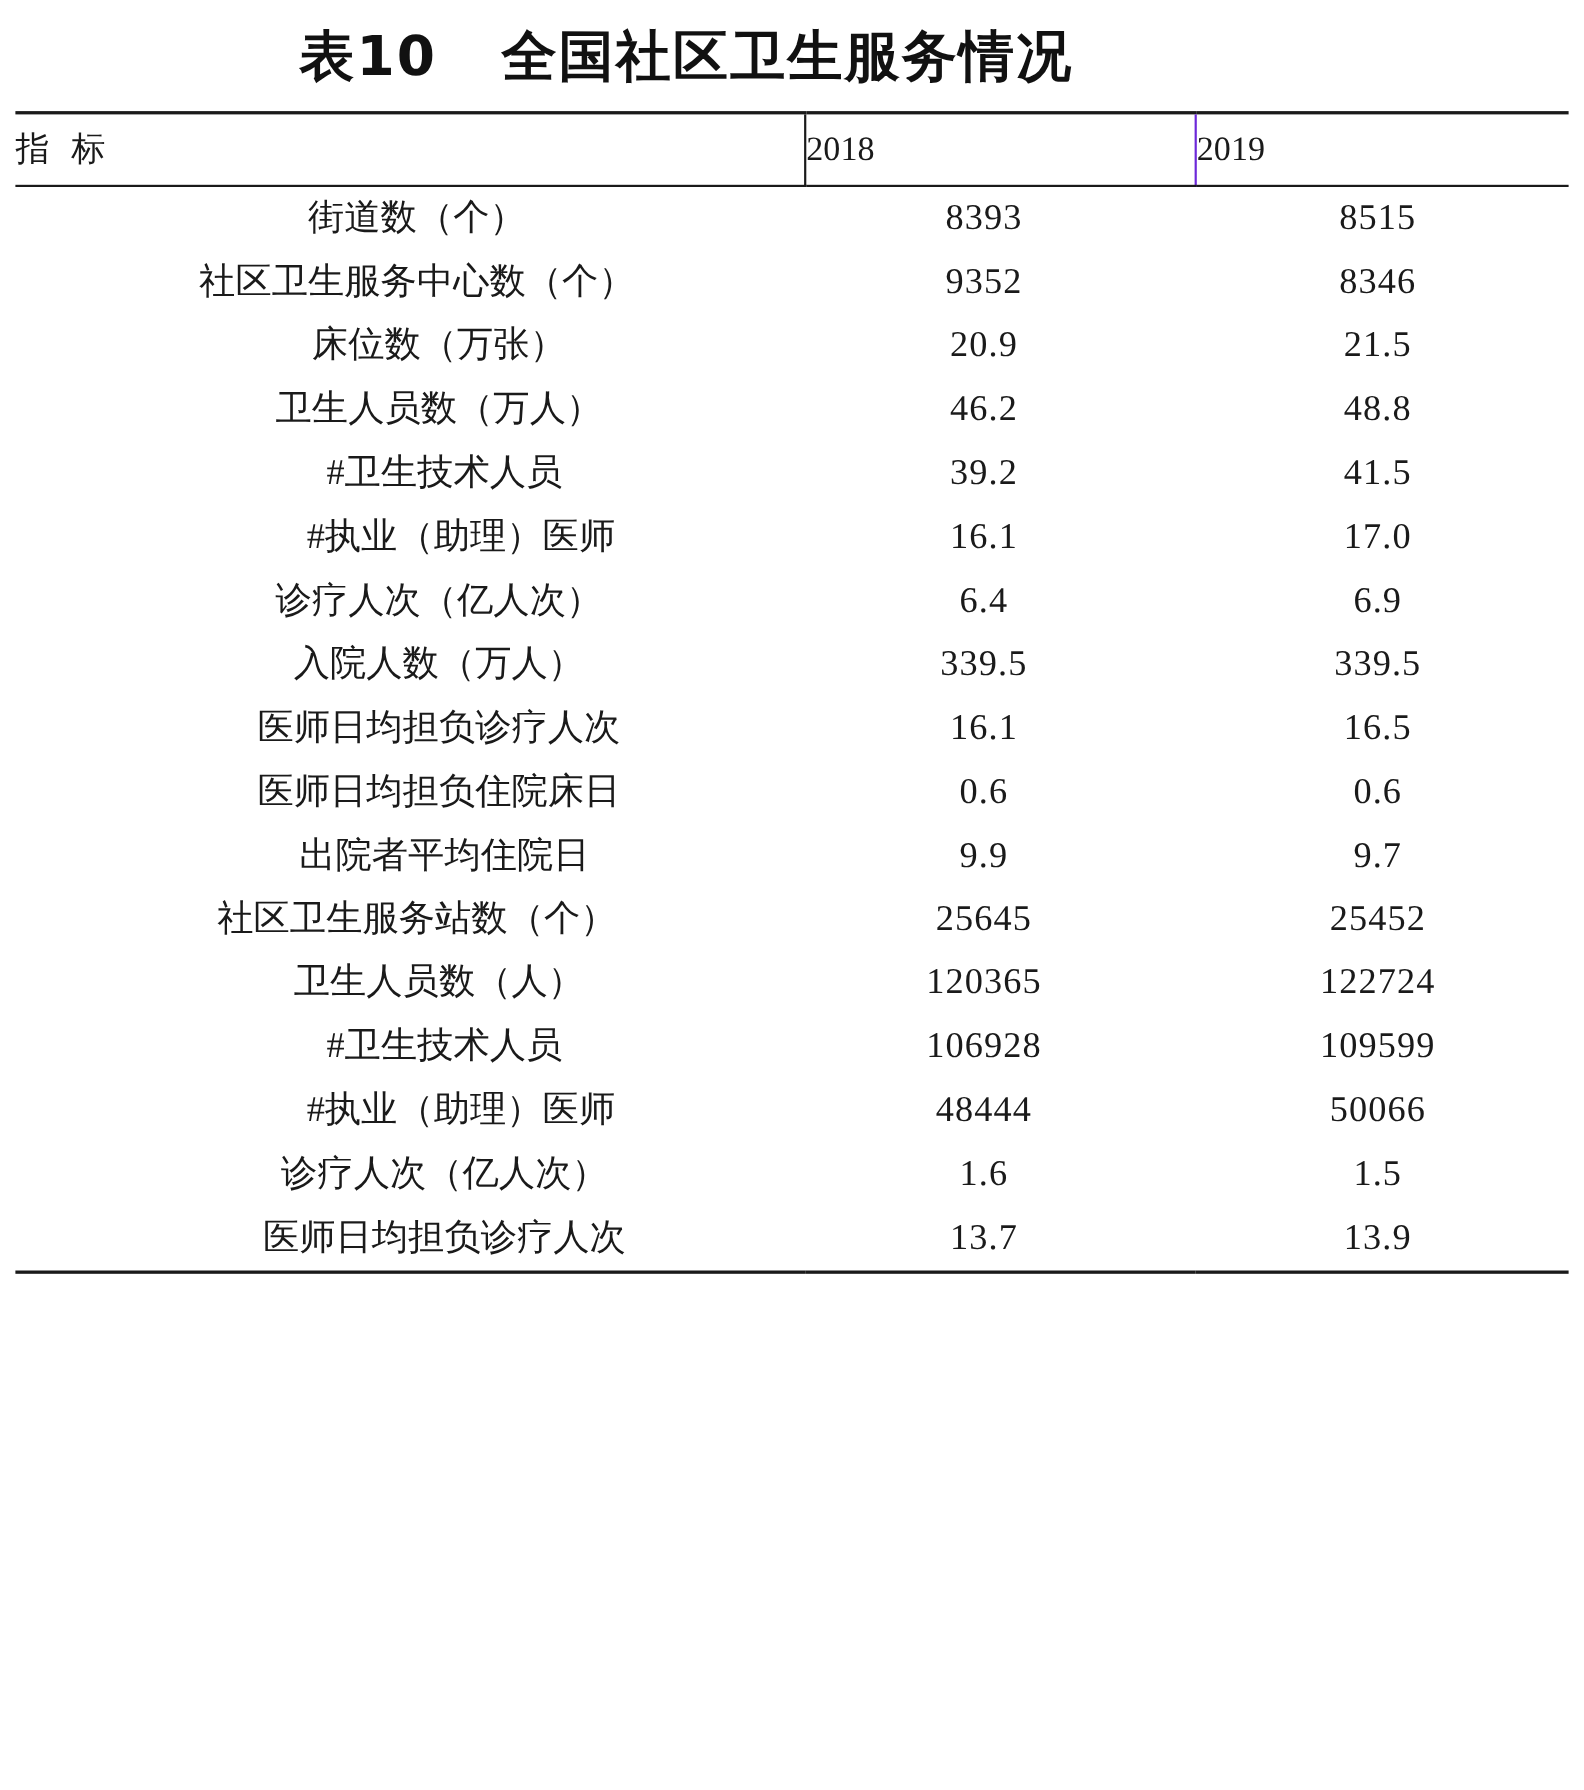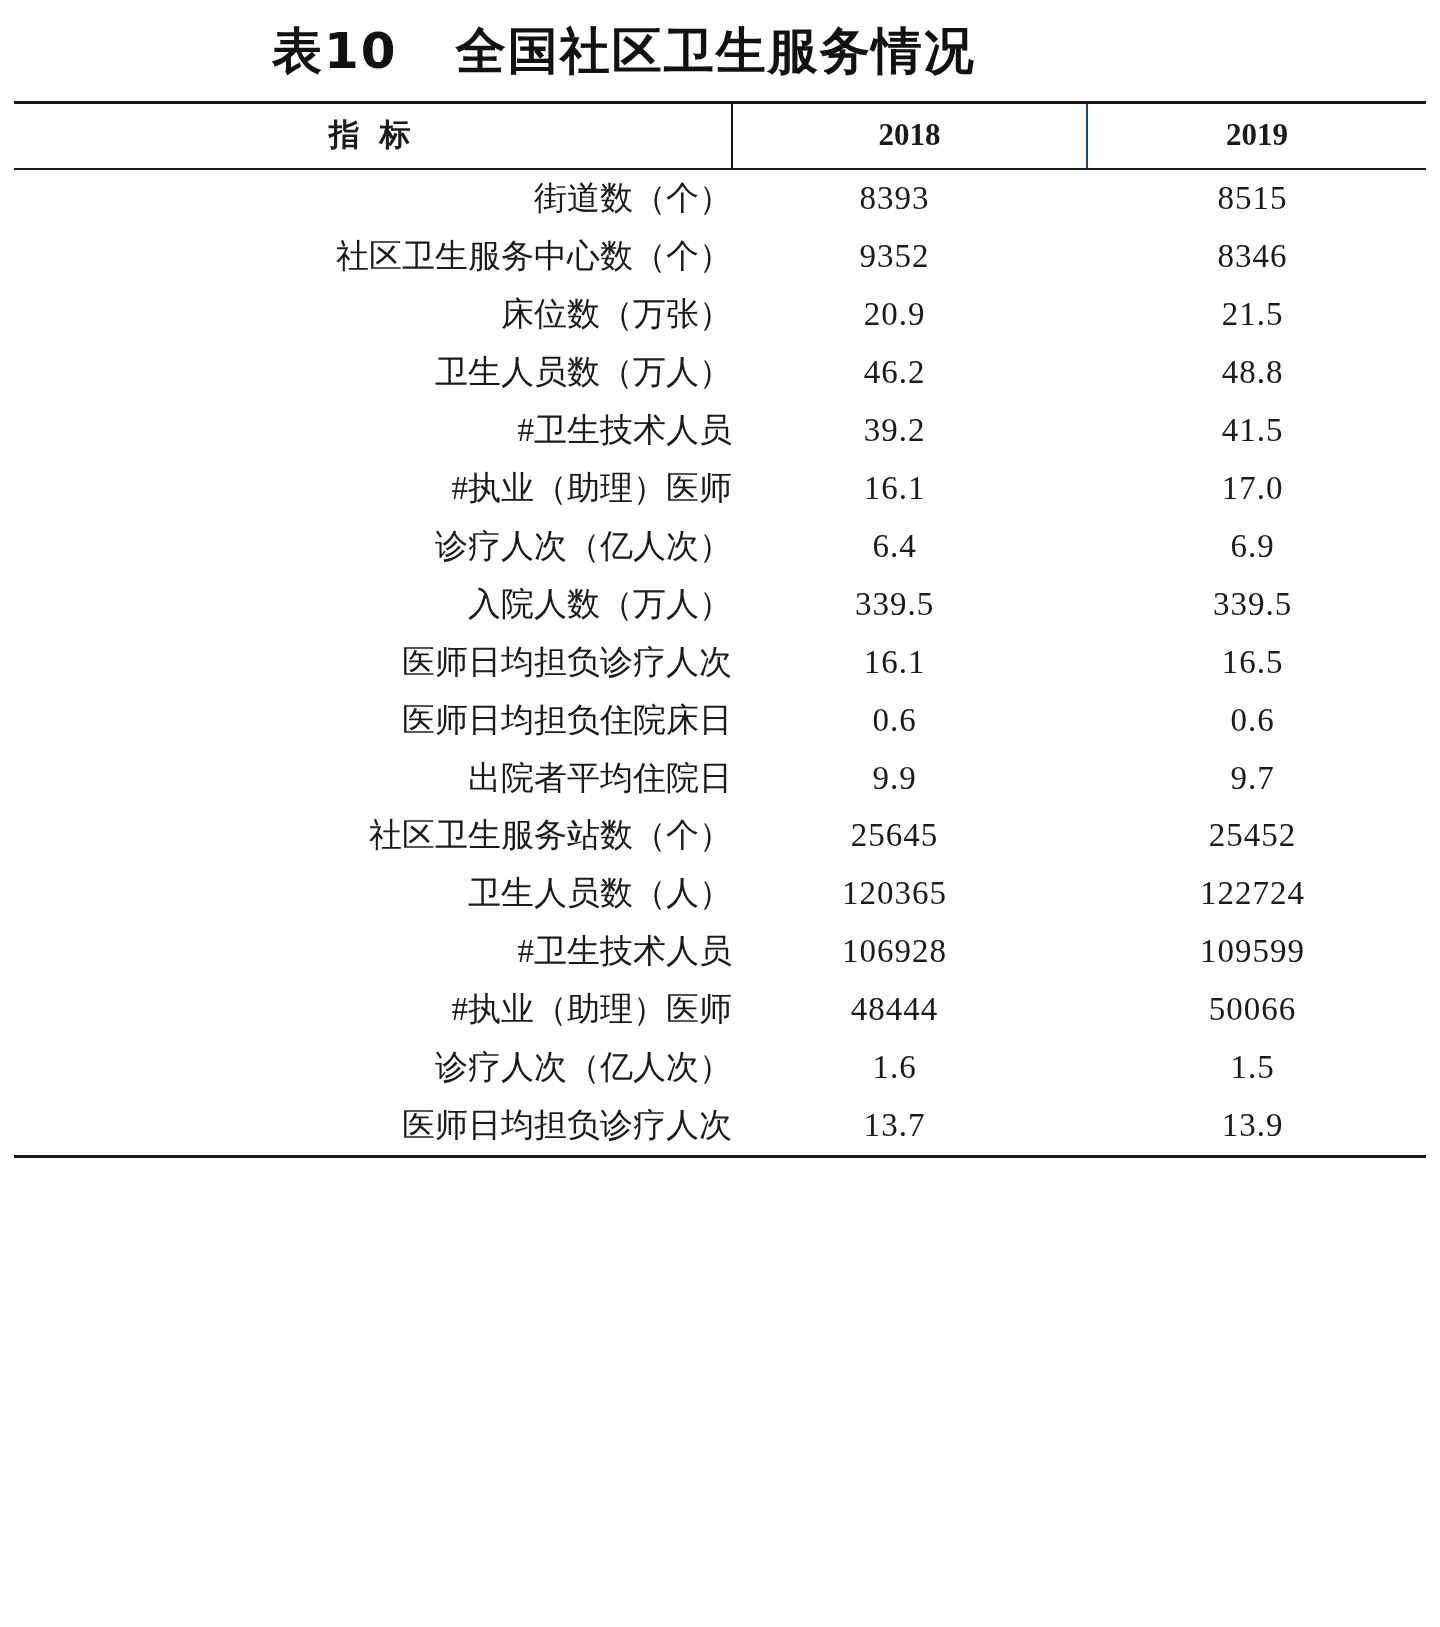--- a/index.html
+++ b/index.html
@@ -33,45 +33,45 @@
   table.tbl {
     width: 100%;
     border-collapse: collapse;
     table-layout: fixed;
   }
   table.tbl col.c-ind { width: 718px; }
   table.tbl col.c-y1  { width: 355px; }
   table.tbl col.c-y2  { width: 339px; }
 
   .thead-row th {
-    font-weight: bold;
+    font-weight: normal;
     font-size: 31px;
     padding: 10px 0 12px 0;
     border-top: 3px solid #1a1a1a;
     border-bottom: 2px solid #1a1a1a;
-    text-align: center;
+    text-align: left;
     vertical-align: middle;
     font-family: "Liberation Serif", "DejaVu Serif", serif;
     margin-top: 12px;
   }
   .thead-row th.ind {
     letter-spacing: 6px;
     border-right: 2px solid #1a1a1a;
   }
   .thead-row th.y1 {
-    border-right: 2px solid #0c4a6e;
+    border-right: 2px solid #6d28d9;
   }
   tbody td {
     font-size: 33px;
     padding: 10px 0 11px 0;
     vertical-align: middle;
     line-height: 1.12;
   }
   tbody td.ind {
-    text-align: right;
+    text-align: center;
     white-space: pre;
     padding-left: 12px;
   }
   tbody td.num {
     text-align: center;
     padding-right: 30px;
     font-variant-numeric: tabular-nums;
     letter-spacing: 1px;
   }
   tbody td.num.last {

